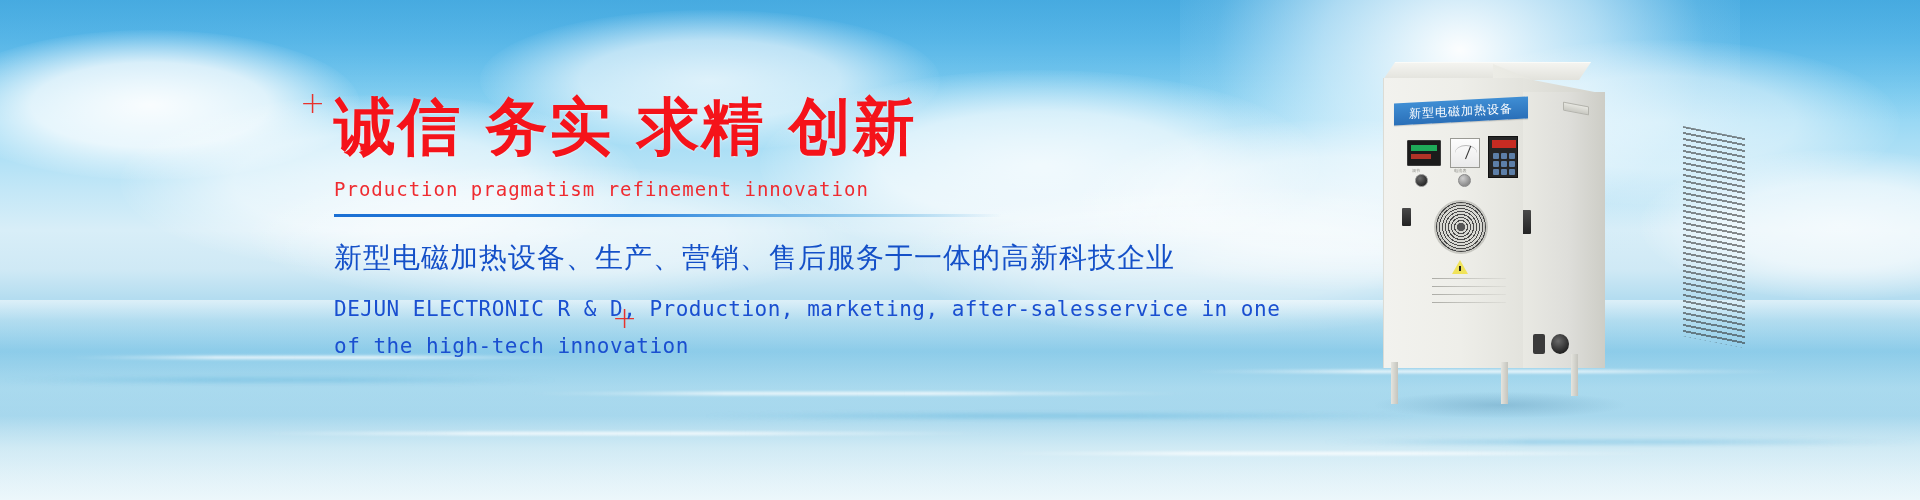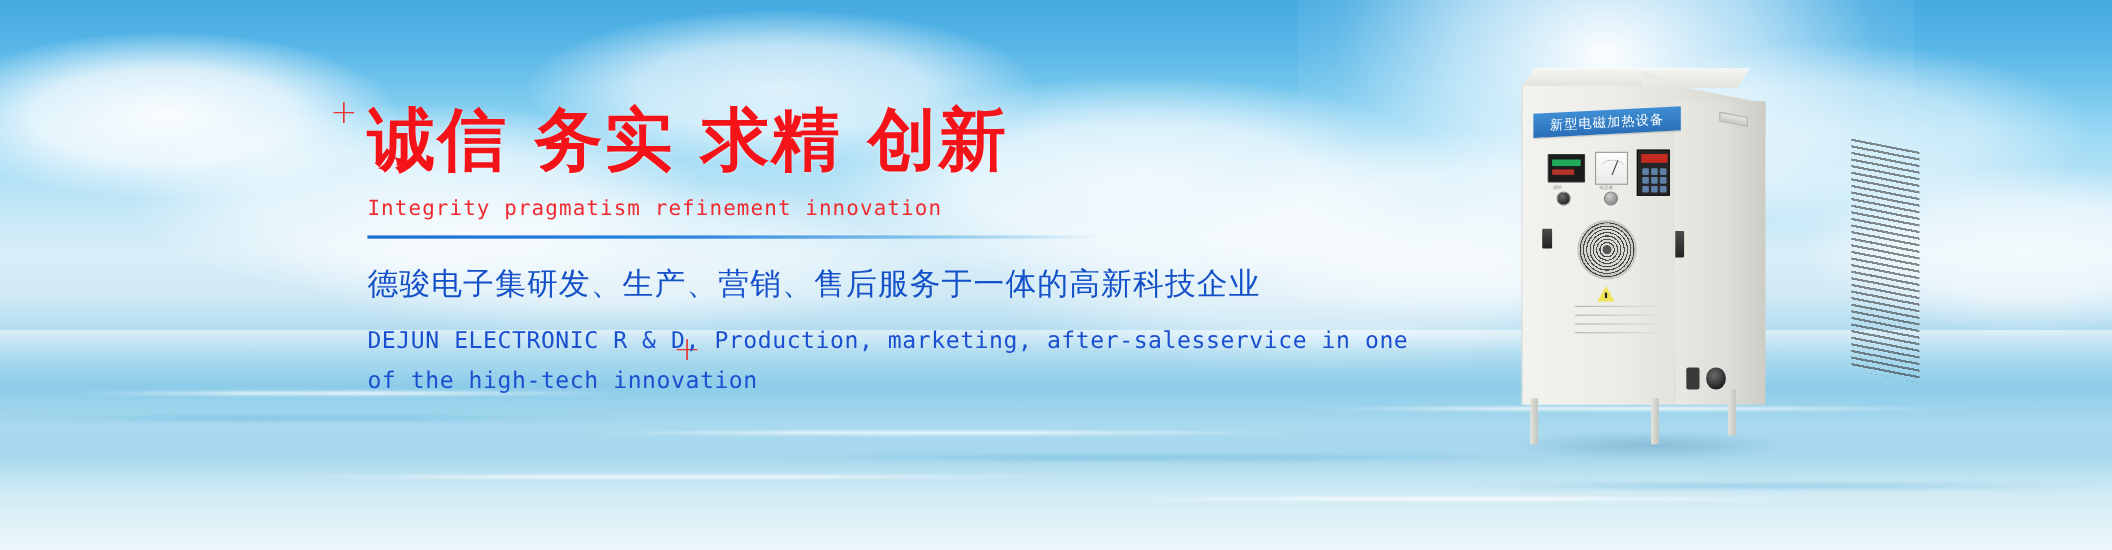--- a/index.html
+++ b/index.html
@@ -297,23 +297,23 @@
   <div class="wave" style="left:980px;  top:452px; width:700px;"></div>
   <div class="wave-dark" style="left:0px;    top:378px; width:560px;"></div>
   <div class="wave-dark" style="left:700px;  top:414px; width:720px;"></div>
   <div class="wave-dark" style="left:1320px; top:440px; width:600px;"></div>
 
   <div class="plus" id="plus-top">+</div>
   <div class="plus" id="plus-bottom">+</div>
 
   <div class="text-block">
     <div class="headline">诚信 务实 求精 创新</div>
-    <div class="subhead-en">Integrity  pragmatism  refinement  innovation</div>
+    <div class="subhead-en">Production  pragmatism  refinement  innovation</div>
     <div class="divider"></div>
-    <div class="cn-line">德骏电子集研发、生产、营销、售后服务于一体的高新科技企业</div>
+    <div class="cn-line">新型电磁加热设备、生产、营销、售后服务于一体的高新科技企业</div>
     <div class="en-line">
       <div>DEJUN ELECTRONIC R &amp; D, Production, marketing, after-salesservice in one</div>
       <div>of the high-tech innovation</div>
     </div>
   </div>
 
   <div id="machine">
     <div class="m-shadow"></div>
     <div class="m-top"></div>
     <div class="m-top2"></div>

